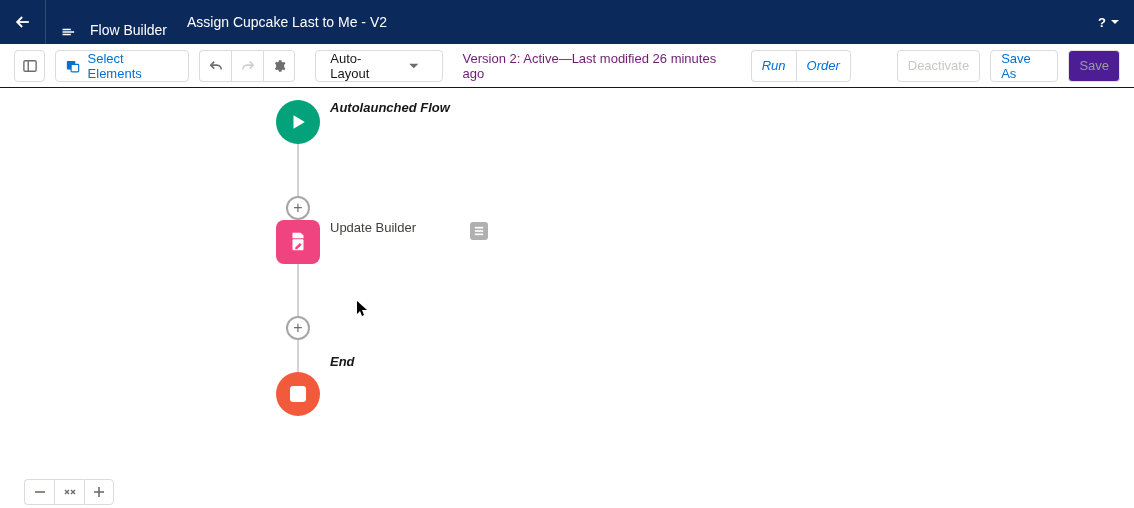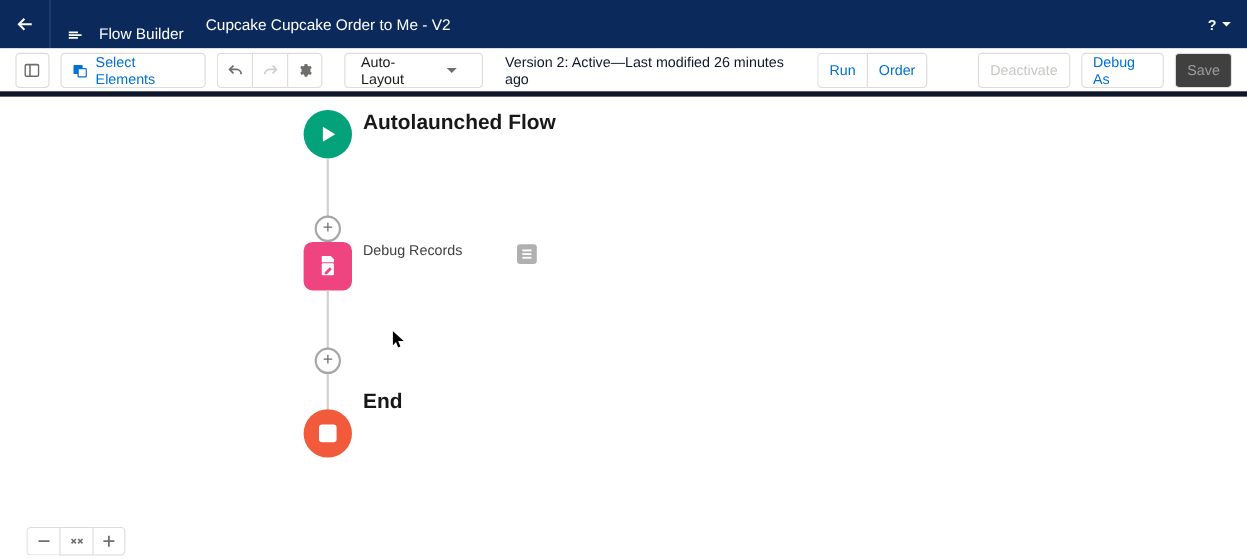--- a/index.html
+++ b/index.html
@@ -29,21 +29,21 @@
   }
   .flow-icon { width: 20px; height: 20px; color: #fff; }
   .app-name { font-size: 14px; font-weight: 400; }
   .flow-title { font-size: 14px; font-weight: 400; padding-left: 6px; }
   .header-spacer { flex: 1; }
   .help-btn { display: flex; align-items: center; gap: 4px; cursor: pointer; font-weight: 700; }
 
   
   .toolbar {
     height: 44px;
-    border-bottom: 5px solid #0f172a;
+    border-bottom: 1px solid #0f172a;
     display: flex;
     align-items: center;
     padding: 0 14px;
     gap: 10px;
     background:#fff;
   }
   .btn, .icon-btn, .combo {
     height: 32px;
     border: 1px solid #dddbda;
     border-radius: 4px;
@@ -51,36 +51,36 @@
     display: inline-flex;
     align-items: center;
     justify-content: center;
     padding: 0 10px;
     font-size: 13px;
     cursor: pointer;
     color: #181818;
   }
   .icon-btn { width: 32px; padding: 0; color:#706e6b; }
   .btn.link { color:#0070d2; }
-  .btn.disabled { background:#404040; border-color:#e2e2e2; color:#9d9d9d; cursor:default; }
+  .btn.disabled { background:#4c1d95; border-color:#e2e2e2; color:#9d9d9d; cursor:default; }
   .btn.ghost-disabled { color:#c9c7c5; cursor:default;margin-left:36px; }
   .icon-btn.disabled { color:#d0cecd; cursor:default; }
 
   .btn-group { display:inline-flex; }
   .btn-group .icon-btn { border-radius:0; border-right:none; }
   .btn-group .icon-btn:first-child { border-radius:4px 0 0 4px; }
   .btn-group .icon-btn:last-child  { border-radius:0 4px 4px 0; border-right:1px solid #dddbda; }
 
   .combo { gap: 10px; padding: 0 22px 0 14px; }
   .combo .chev { color:#706e6b; }
 
-  .status-text { font-size:13px; color:#0f172a; margin:0 8px 0 10px; }
+  .status-text { font-size:13px; color:#701a75; margin:0 8px 0 10px; }
 
   .action-group { display:inline-flex; }
-  .action-group .btn { border-radius:0; border-right:none; }
+  .action-group .btn { border-radius:0; border-right:none;font-style:italic; }
   .action-group .btn:first-child { border-radius:4px 0 0 4px; }
   .action-group .btn:last-child  { border-radius:0 4px 4px 0; border-right:1px solid #dddbda; }
 
   .select-elements { display:flex; align-items:center; gap:8px; color:#0070d2; }
 
   
   .canvas {
     position: relative;
     width: 100%;
     height: calc(100% - 88px);
@@ -98,21 +98,21 @@
     width:44px;
   }
 
   .node-row {
     display:flex;
     align-items:flex-start;
     gap:10px;
     position:relative;
   }
   .node-row .label-col { position:absolute; left:54px; top:0; width:200px; }
-  .node-title { font-size:19px; font-weight:700; line-height:1.25; }
+  .node-title { font-size:13px; font-weight:700; line-height:1.25;font-style:italic; }
   .node-sub   { font-size:13px; color:#3e3e3c; }
 
   .circle {
     width:44px;height:44px;border-radius:50%;
     display:flex;align-items:center;justify-content:center;color:#fff;
   }
   .circle.start { background:#04a27a; }
   .circle.end   { background:#f25a3c; }
   .end-square { width:16px;height:16px;background:#fff;border-radius:3px; }
 
@@ -180,21 +180,21 @@
       <line x1="19" y1="12" x2="5" y2="12"></line>
         <polyline points="11 18 5 12 11 6"></polyline>
     </svg>
   </div>
   <div class="app-name-block">
     <svg class="flow-icon" viewBox="0 0 24 24" fill="none" stroke="#fff" stroke-width="2">
       <path d="M3 9h10M3 12h14M3 15h10"></path>
     </svg>
     <span class="app-name">Flow Builder</span>
   </div>
-  <span class="flow-title">Cupcake Cupcake Order to Me - V2</span>
+  <span class="flow-title">Assign Cupcake Last to Me - V2</span>
   <span class="header-spacer"></span>
   <div class="help-btn">
     <span>?</span>
     <svg width="10" height="10" viewBox="0 0 10 10" fill="#fff">
         <path d="M1 3l4 4 4-4z"></path>
       </svg>
   </div>
 </div>
 
 <div class="toolbar">
@@ -251,21 +251,21 @@
     <div class="btn link">
         <span>Order</span>
       </div>
   </div>
 
   <div class="btn ghost-disabled">
       <span>Deactivate</span>
     </div>
 
   <div class="btn link">
-      <span>Debug As</span>
+      <span>Save As</span>
     </div>
 
   <div class="btn disabled">
       <span>Save</span>
     </div>
 </div>
 
 <div class="canvas">
 
   <div class="flow">
@@ -288,21 +288,21 @@
 
     <div class="node-row" style="position:relative;">
       <div class="square-node">
         <svg width="22" height="22" viewBox="0 0 24 24" fill="#fff">
           <path d="M6 2h9l3 3v3H6z"></path>
             <rect x="6" y="9" width="12" height="12" rx="1"></rect>
             <path d="M9 18l5-5 2 2-5 5H9z" fill="#ef4480"></path>
         </svg>
       </div>
       <div class="label-col" style="width:140px;">
-        <div class="node-sub">Debug Records</div>
+        <div class="node-sub">Update Builder</div>
       </div>
       <div class="node-badge">
         <svg width="10" height="10" viewBox="0 0 12 12" fill="#fff">
           <rect x="1" y="1" width="10" height="2"></rect>
             <rect x="1" y="5" width="10" height="2"></rect>
             <rect x="1" y="9" width="10" height="2"></rect>
         </svg>
       </div>
     </div>
 

